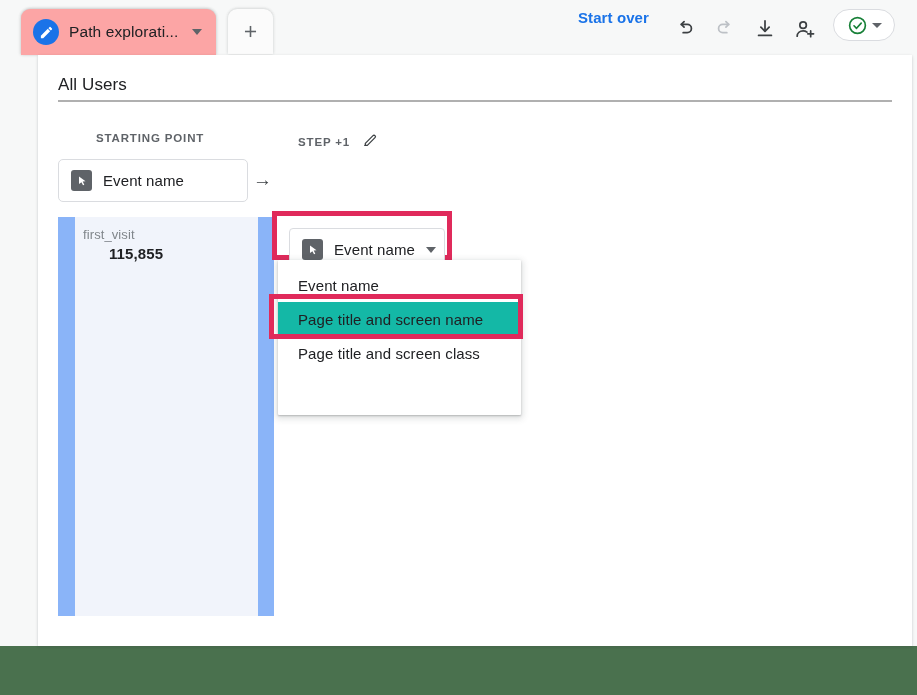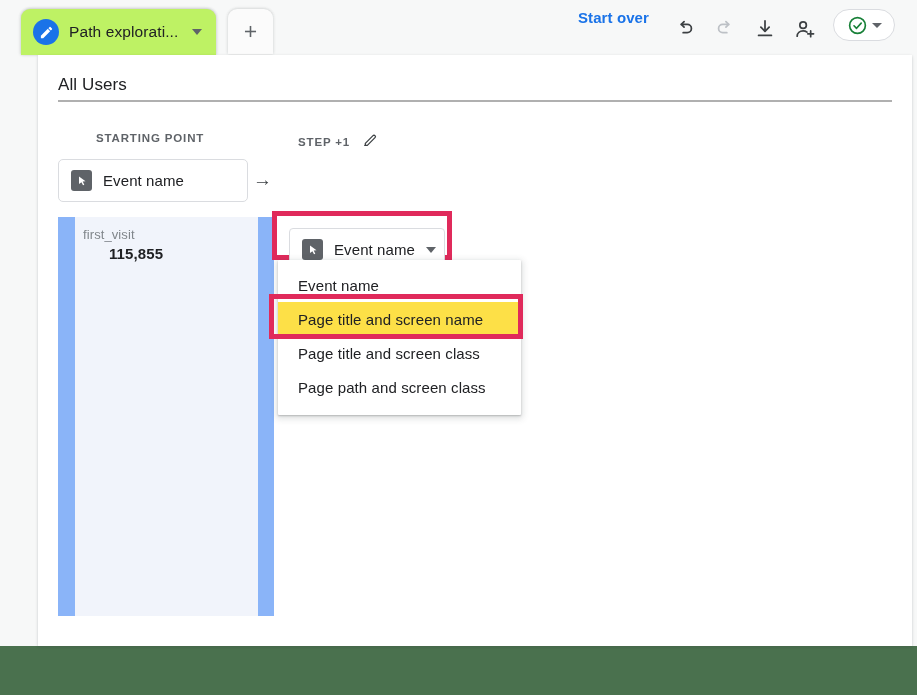--- a/index.html
+++ b/index.html
@@ -29,21 +29,21 @@
     position: absolute;
     left: 0; top: 0;
     width: 917px; height: 55px;
   }
   .tab-active {
     position: absolute;
     left: 21px; top: 9px;
     height: 46px;
     padding: 0 14px 0 12px;
     display: flex; align-items: center; gap: 10px;
-    background: #bef264;
+    background: #fca5a5;
     border-radius: 9px 9px 0 0;
     box-shadow: 0 -1px 3px rgba(60,64,67,.14), -1px 0 3px rgba(60,64,67,.10), 1px 0 3px rgba(60,64,67,.10);
   }
   .tab-icon {
     width: 26px; height: 26px; border-radius: 50%;
     background: #1a73e8;
     display: flex; align-items: center; justify-content: center;
     flex: none;
   }
   .tab-icon svg { display: block; }
@@ -184,21 +184,21 @@
     z-index: 12;
   }
   .menu-item {
     height: 34px;
     display: flex; align-items: center;
     padding: 0 20px;
     font-size: 15px; color: #202124;
     white-space: nowrap; letter-spacing: .1px;
     cursor: pointer;
   }
-  .menu-item.selected { background: #fde047; }
+  .menu-item.selected { background: #14b8a6; }
   .hl-item {
     position: absolute;
     left: 231px; top: 239px;
     width: 254px; height: 45px;
     border: 5px solid #e02a5b;
     pointer-events: none;
     z-index: 14;
   }
 
   
@@ -336,19 +336,18 @@
         </span>
         <span class="chip-label">Event name</span>
         <span class="chip-caret"></span>
       </div>
     </div>
 
     <div class="menu">
       <div class="menu-item">Event name</div>
       <div class="menu-item selected">Page title and screen name</div>
       <div class="menu-item">Page title and screen class</div>
-      <div class="menu-item">Page path and screen class</div>
     </div>
 
     <div class="hl-item"></div>
 
   </div>
 </div>
 
 </body></html>

